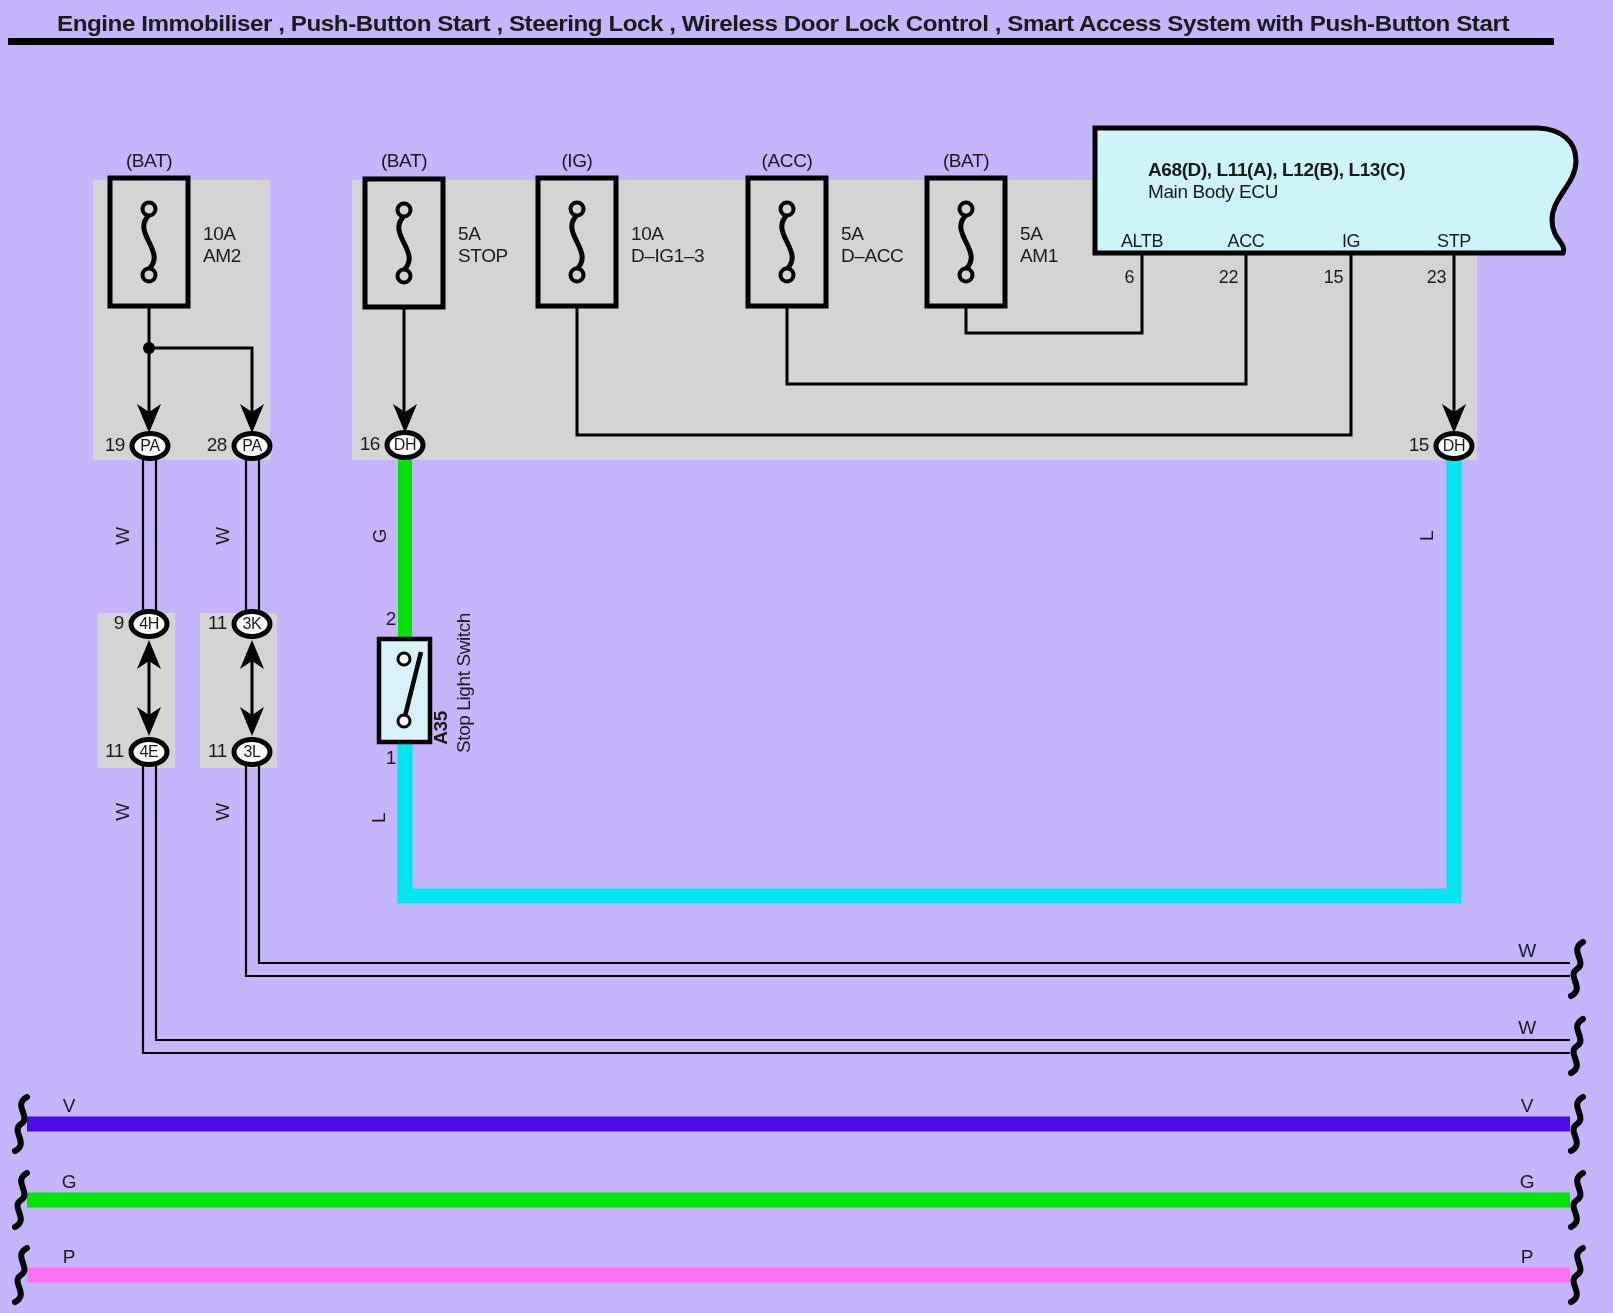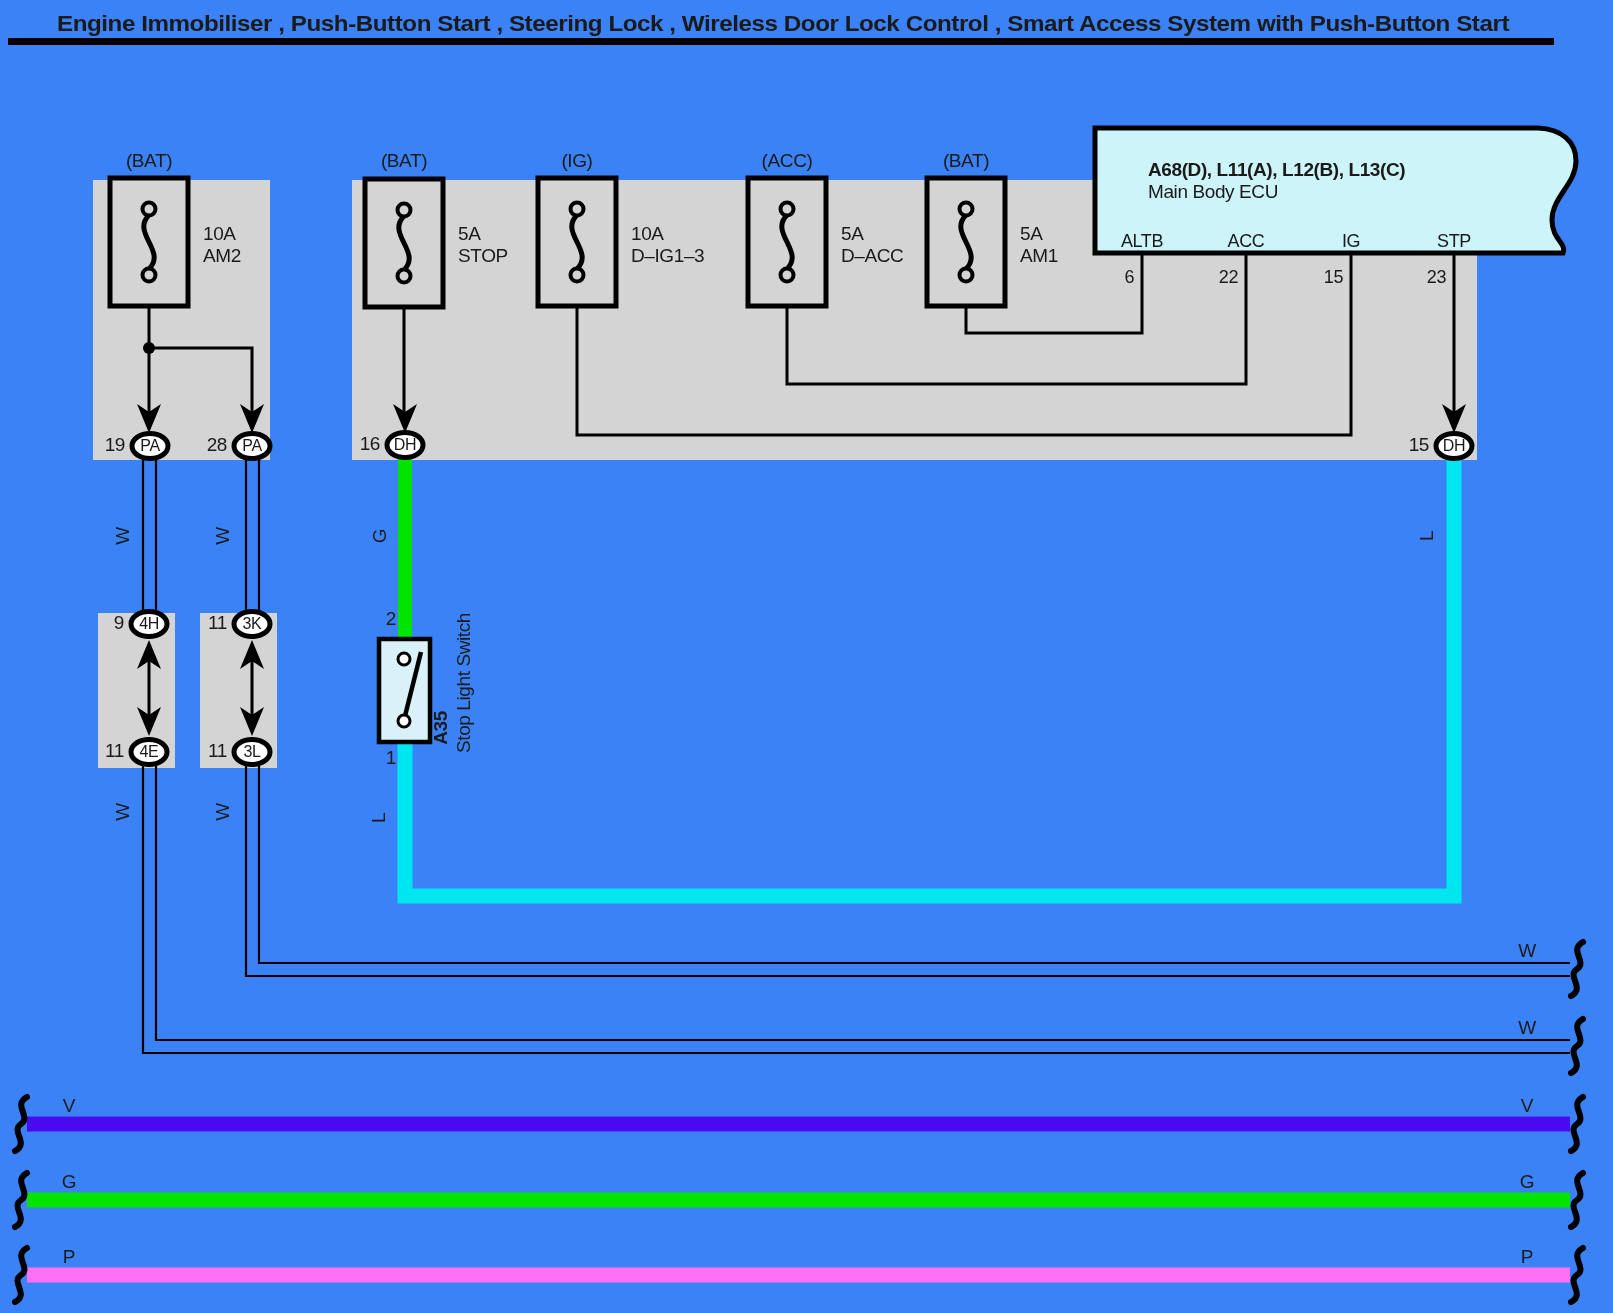--- a/index.html
+++ b/index.html
@@ -1,16 +1,16 @@
 <!DOCTYPE html>
 <html><head>
 <meta charset="utf-8">
 <style>
   html,body { margin:0; padding:0; background:#ffffff; }
-  .stage { position:relative; width:1613px; height:1313px; background:#3b82f6; overflow:hidden; }
+  .stage { position:relative; width:1613px; height:1313px; background:#c4b5fd; overflow:hidden; }
   svg { display:block; }
   svg text {
     font-family:"Liberation Sans","DejaVu Sans",sans-serif;
     fill:#1a1a1a;
     letter-spacing:-0.4px;
   }
   .t-bold { font-weight:bold; }
 </style>
 </head>
 <body>

